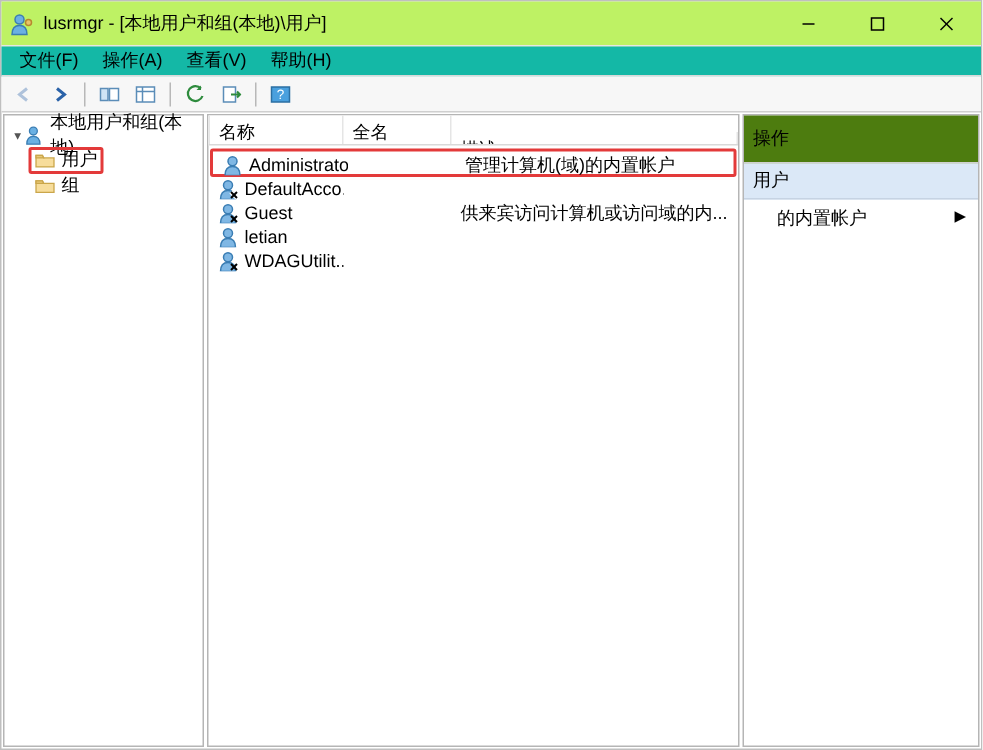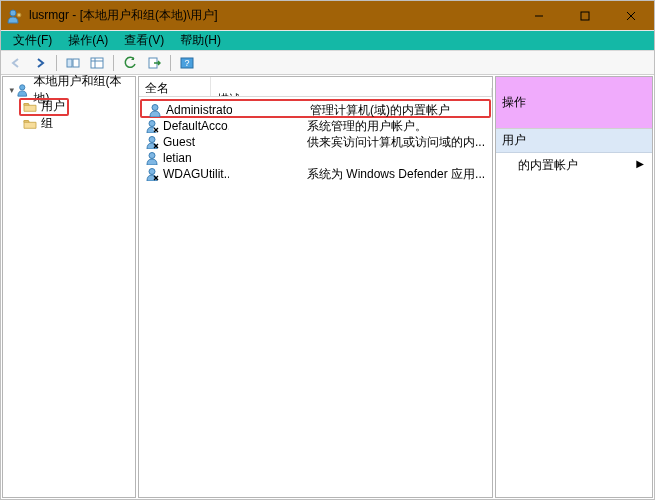--- a/index.html
+++ b/index.html
@@ -9,21 +9,21 @@
     font-family: "Microsoft YaHei", "Segoe UI", Tahoma, sans-serif;
     font-size: 12px;
     background: #fff;
     color: #000;
     overflow: hidden;
   }
   .window { width: 655px; height: 500px; border: 1px solid #bfbfbf; display: flex; flex-direction: column; }
   
   .titlebar {
     height: 30px; display: flex; align-items: center;
-    background: #a16207; border-bottom: 1px solid #e6e6e6;
+    background: #bef264; border-bottom: 1px solid #e6e6e6;
     padding-left: 6px;
   }
   .titlebar .icon { width: 16px; height: 16px; margin-right: 6px; flex-shrink:0; }
   .titlebar .title { flex: 1; font-size: 12px; color:#000; }
   .winbtns { display: flex; height: 100%; }
   .winbtn { width: 46px; height: 100%; display:flex; align-items:center; justify-content:center; }
   .winbtn svg { width:10px; height:10px; stroke:#000; stroke-width:1; fill:none; }
   
   .menubar {
     height: 20px; display:flex; align-items:center; padding: 0 4px;
@@ -57,21 +57,21 @@
   .col.desc { flex:1;margin-top:11px; }
   .list-body { flex:1; overflow:auto; padding-top:2px;}
   .row { display:flex; height:16px; align-items:center; cursor:default;}
   .cell { padding:0 6px; overflow:hidden; white-space:nowrap; text-overflow:ellipsis; display:flex; align-items:center; gap:4px;}
   .cell.name { width:90px; }
   .cell.full { width:72px; }
   .cell.desc { flex:1;text-align:right; }
   .user-icon { width:14px; height:14px; flex-shrink:0; position:relative;}
   .hlrow { border:2px solid #e33a3a; border-radius:2px; margin:0 1px; height:19px; padding-top:1px;}
   
-  .actions-title { background:#f0abfc; border-bottom:1px solid #d0d0d0; padding:17px 6px; font-weight:normal; }
+  .actions-title { background:#4d7c0f; border-bottom:1px solid #d0d0d0; padding:7px 6px; font-weight:normal; }
   .actions-sec { background:#dbe8f7; border-bottom:1px solid #c6d3e3; padding:3px 6px;}
   .actions-item { padding:4px 10px 4px 22px; position:relative; cursor:default;}
   .actions-item .caret-r { position:absolute; right:8px; top:5px; font-size:10px; color:#000;}
   .app-icon svg, .user-icon svg, .folder-icon svg { display:block; }
 </style>
 </head>
 <body>
 
 <div class="window">
 
@@ -188,20 +188,21 @@
               <path d="M1 3 L6 3 L7 5 L15 5 L15 12 L1 12 Z" fill="#f7dd9b" stroke="#caa64a"></path>
               <path d="M1 3 L6 3 L7 5 L1 5 Z" fill="#e8c878" stroke="#caa64a"></path>
             </svg>
         </span>
         <span>组</span>
       </div>
     </div>
 
     <div class="pane list">
       <div class="list-header">
+        <div class="col name">名称</div>
         <div class="col full">全名</div>
         <div class="col desc">描述</div>
       </div>
       <div class="list-body">
 
         <div class="hlrow">
           <div class="row">
             <div class="cell name">
               <span class="user-icon">
                   <svg viewBox="0 0 14 14" width="14" height="14">
@@ -229,23 +230,20 @@
                   <path d="M9 9 L13 13 Z" stroke="#fff" stroke-width="3"></path>
                   <path d="M9 9 L13 13" stroke="#000" stroke-width="1.3"></path>
                   <path d="M13 9 L9 13" stroke="#000" stroke-width="1.3"></path>
                 </svg>
               </span>
             <span>DefaultAcco...</span>
           </div>
           <div class="cell full">
               <span></span>
             </div>
-          <div class="cell desc">
-              <span>系统管理的用户帐户。</span>
-            </div>
         </div>
 
         <div class="row">
           <div class="cell name">
             <span class="user-icon">
                 <svg viewBox="0 0 14 14" width="14" height="14">
                   <circle cx="7" cy="4.5" r="3" fill="#7fb7e4" stroke="#3a7db3"></circle>
                   <path d="M2 14 Q2 8 7 8 Q12 8 12 14 Z" fill="#7fb7e4" stroke="#3a7db3"></path>
                   <path d="M9 9 L13 13" stroke="#000" stroke-width="1.3"></path>
                   <path d="M13 9 L9 13" stroke="#000" stroke-width="1.3"></path>
@@ -287,23 +285,20 @@
                   <path d="M2 14 Q2 8 7 8 Q12 8 12 14 Z" fill="#7fb7e4" stroke="#3a7db3"></path>
                   <path d="M9 9 L13 13" stroke="#000" stroke-width="1.3"></path>
                   <path d="M13 9 L9 13" stroke="#000" stroke-width="1.3"></path>
                 </svg>
               </span>
             <span>WDAGUtilit...</span>
           </div>
           <div class="cell full">
               <span></span>
             </div>
-          <div class="cell desc">
-              <span>系统为 Windows Defender 应用...</span>
-            </div>
         </div>
 
       </div>
     </div>
 
     <div class="pane actions">
       <div class="actions-title">操作</div>
       <div class="actions-sec">用户</div>
       <div class="actions-item">
         <span>的内置帐户</span>

